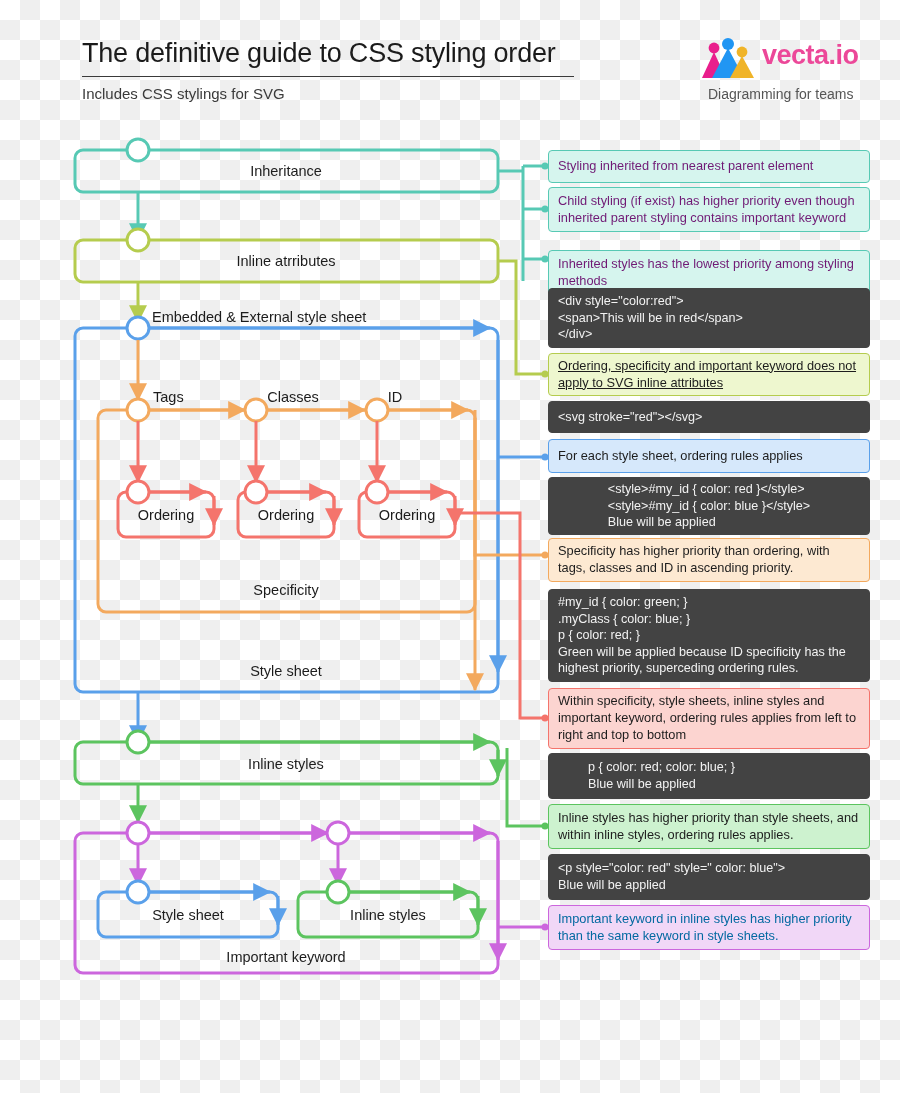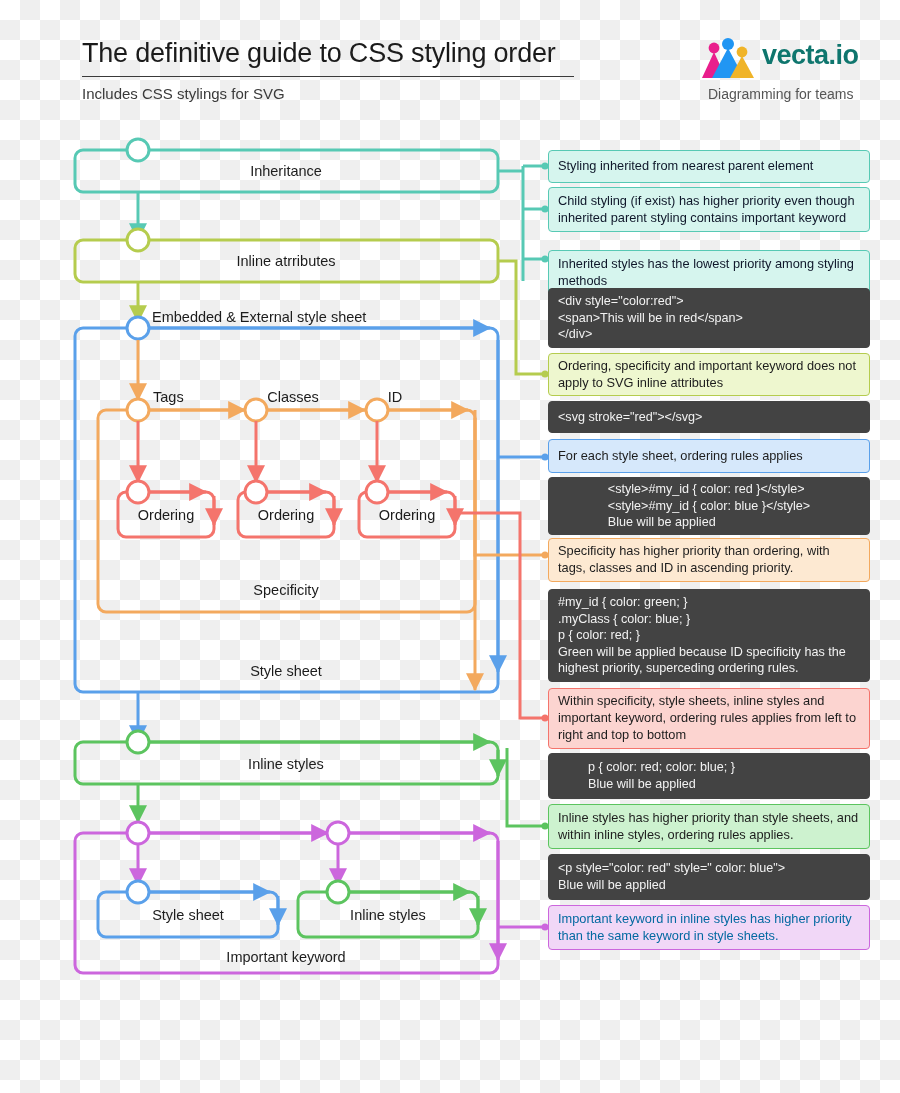--- a/index.html
+++ b/index.html
@@ -27,21 +27,21 @@
   #title-rule{
     width:492px;height:1px;background:#3a3a3a;margin-top:7px;
   }
   #page-subtitle{
     margin-top:8px;font-size:15px;color:#3a3a3a;white-space:nowrap;
   }
   #brand{position:absolute;left:680px;top:36px;width:180px;height:70px;}
   #brand-logo{position:absolute;left:0;top:2px;width:56px;height:46px;}
   #brand-name{
     position:absolute;left:62px;top:4px;
-    font-size:27px;font-weight:bold;color:#0f766e;letter-spacing:-0.5px;
+    font-size:27px;font-weight:bold;color:#ec4899;letter-spacing:-0.5px;
   }
   #brand-tagline{
     position:absolute;left:8px;top:50px;
     font-size:14px;color:#555;white-space:nowrap;
   }
 
   
   #flow{position:absolute;left:0;top:0;width:900px;height:1093px;}
   .nlabel{
     font-family:"Liberation Sans","DejaVu Sans",sans-serif;
@@ -55,21 +55,21 @@
     border-radius:4px;border-width:1px;border-style:solid;
     font-size:12.8px;line-height:1.32;
     padding:6px 9px;
     display:flex;align-items:center;
   }
   .note span{display:block;white-space:pre-line;}
   .note.code{
     background:#434343;border-color:#434343;color:#f2f2f2;
     font-size:12.6px;
   }
-  .note.teal{background:#d6f5ee;border-color:#57c9b4;color:#0f172a;}
+  .note.teal{background:#d6f5ee;border-color:#57c9b4;color:#701a75;}
   .note.olive{background:#eef7cf;border-color:#b5cc4e;color:#1d1d1d;}
   .note.blue{background:#d6e8fb;border-color:#5aa0ea;color:#1d1d1d;}
   .note.orange{background:#fde9d2;border-color:#f3a95e;color:#1d1d1d;}
   .note.red{background:#fcd4d0;border-color:#f4746c;color:#1d1d1d;}
   .note.green{background:#cdf2cf;border-color:#5cc45f;color:#1d1d1d;}
   .note.purple{background:#f0d6f6;border-color:#c濃;color:#0369a1;}
   .note.purple{border-color:#c濃;}
   .note.purple{background:#f1d7f7;border-color:#cc66dd;}
 </style>
 </head>
@@ -269,21 +269,21 @@
         <span>Child styling (if exist) has higher priority even though inherited parent styling contains important keyword</span>
       </div>
     <div class="note teal" style="left:528px;top:250px;width:322px;height:45px;">
         <span>Inherited styles has the lowest priority among styling methods</span>
       </div>
     <div class="note code" style="left:528px;top:288px;width:322px;height:60px;">
         <span>&lt;div style="color:red"&gt;
     &lt;span&gt;This will be in red&lt;/span&gt;
 &lt;/div&gt;</span>
       </div>
-    <div class="note olive" style="left:528px;top:353px;width:322px;height:43px;">
+    <div class="note olive" style="left:528px;top:353px;width:322px;height:43px;text-decoration:underline;">
         <span>Ordering, specificity and important keyword does not apply to SVG inline attributes</span>
       </div>
     <div class="note code" style="left:528px;top:401px;width:322px;height:32px;">
         <span>&lt;svg stroke="red"&gt;&lt;/svg&gt;</span>
       </div>
     <div class="note blue" style="left:528px;top:439px;width:322px;height:34px;">
         <span>For each style sheet, ordering rules applies</span>
       </div>
     <div class="note code" style="left:528px;top:477px;width:322px;height:58px;justify-content:center;">
         <span>&lt;style&gt;#my_id { color: red }&lt;/style&gt;

